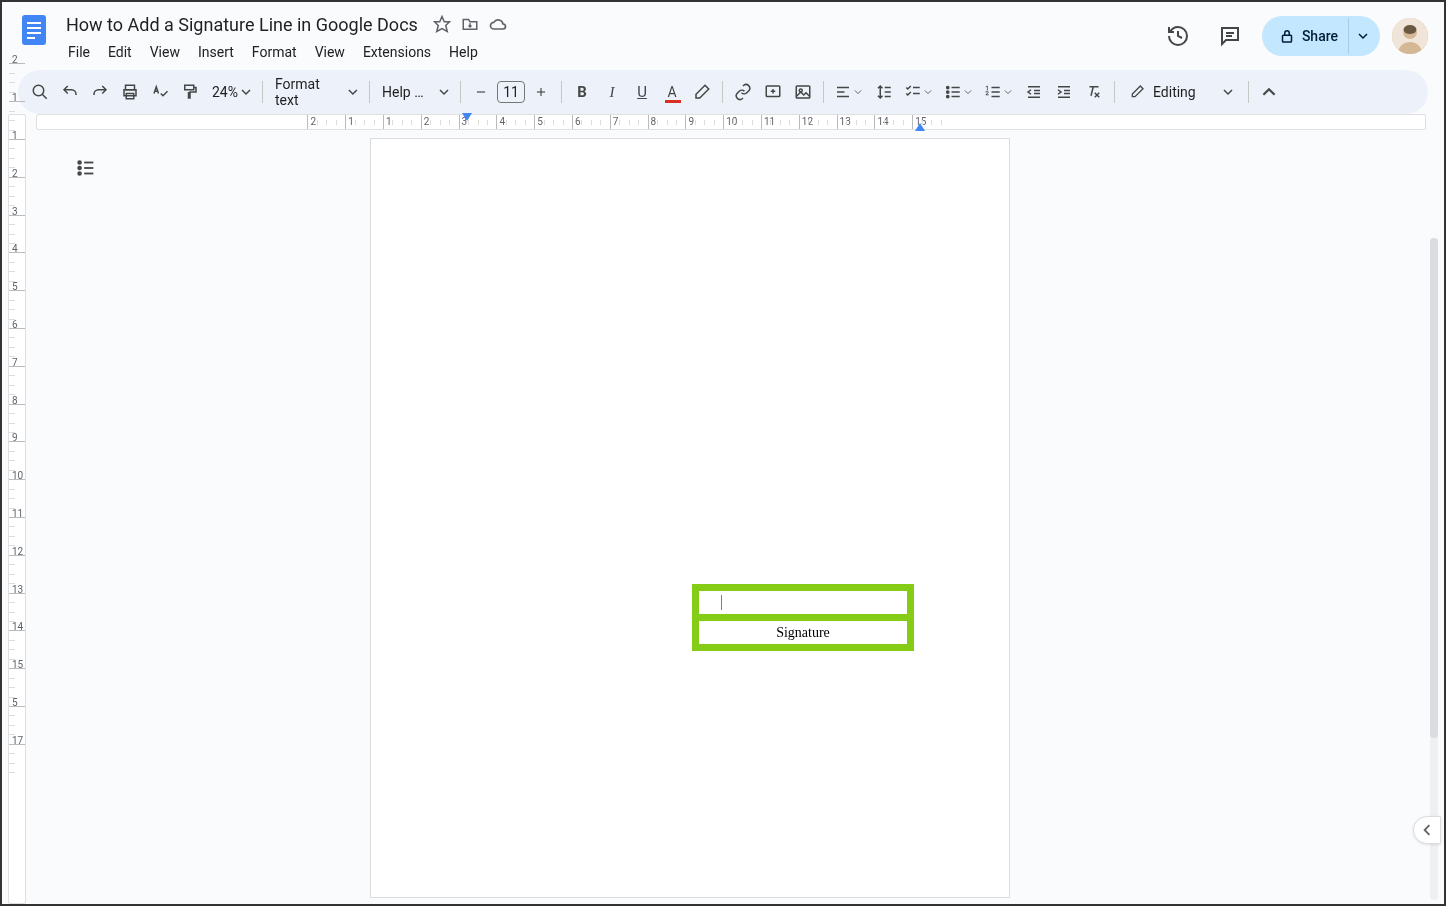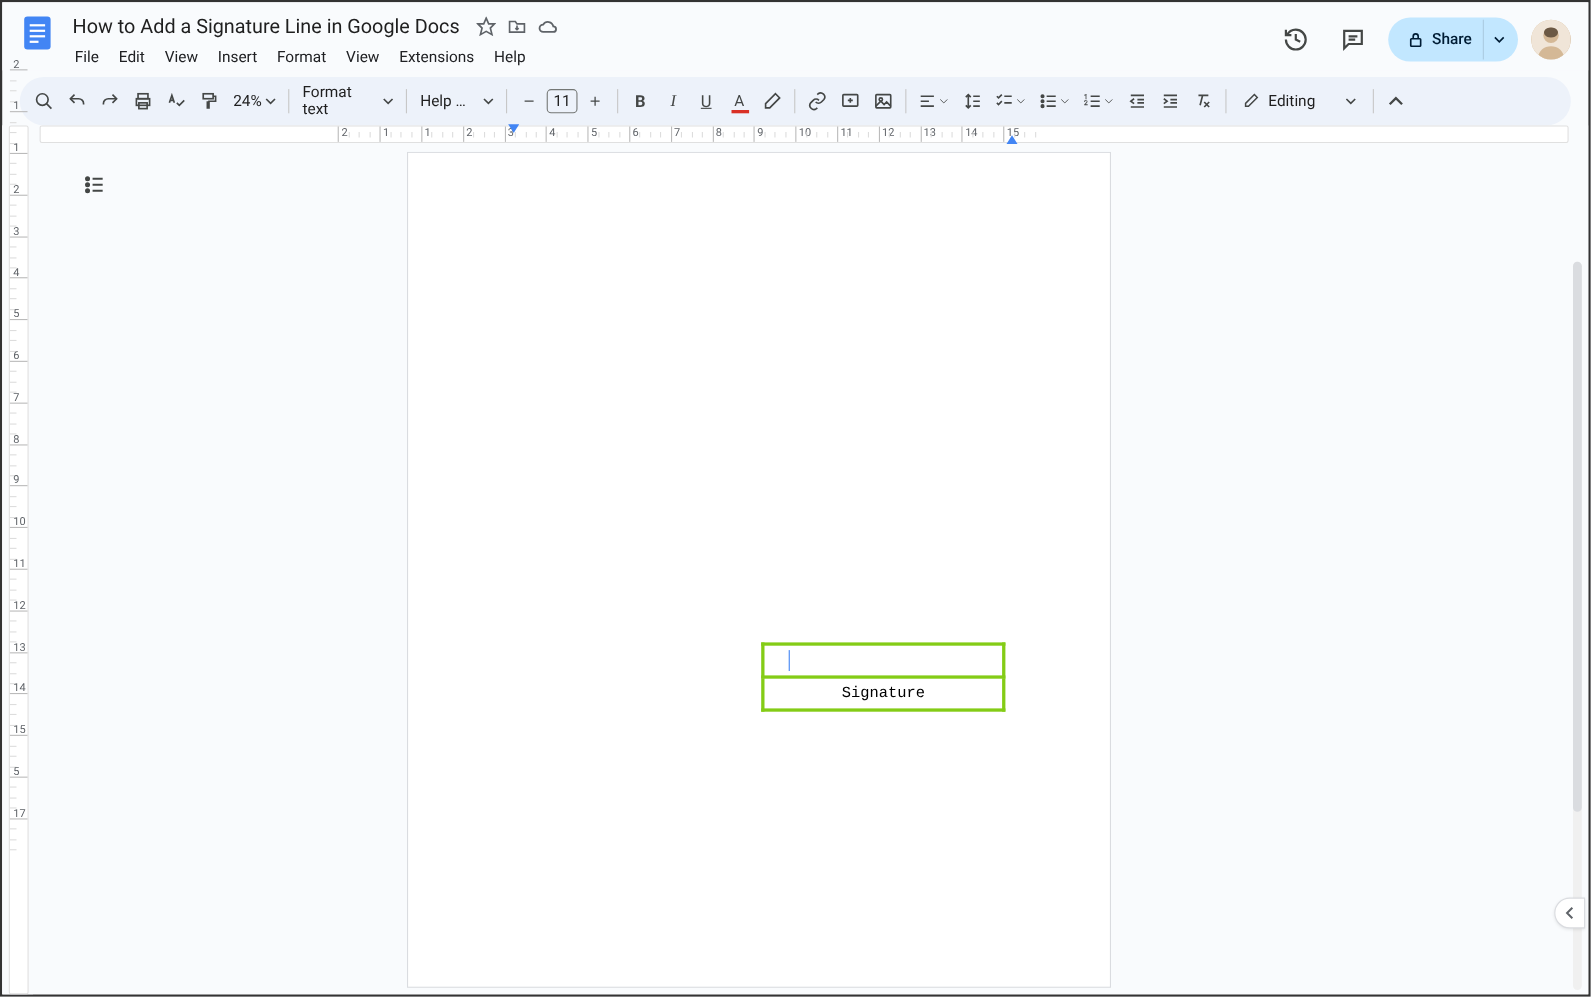--- a/index.html
+++ b/index.html
@@ -48,21 +48,21 @@
 .page-wrap { position: absolute; top: 24px; left: 0; right: 0; bottom: 0; overflow: auto; }
 .page { width: 640px; min-height: 760px; background: #fff; border: 1px solid #dadce0; margin-left: 340px; position: relative; }
 
 .outline-btn { position: absolute; top: 36px; left: 38px; width: 36px; height: 36px; display: flex; align-items: center; justify-content: center; cursor: pointer; color: #444746; border-radius: 50%; }
 
 .annotation { position: absolute; color: #2875c7; top: 240px; left: 112px; }
 .annotation-text { font-family: "Comic Sans MS", "Segoe Script", cursive; font-size: 40px; font-weight: 500; color: #2875c7; letter-spacing: 1px; }
 .arrow { position: absolute; top: 60px; left: 220px; }
 
 .sig-table { position: absolute; top: 445px; left: 321px; width: 222px; border-collapse: collapse; }
-.sig-table td { border: 3px solid #84cc16; height: 30px; text-align: center; font-family: Liberation Mono, monospace; font-size: 14px; position: relative; }
+.sig-table td { border: 7px solid #84cc16; height: 30px; text-align: center; font-family: Liberation Serif, serif; font-size: 14px; position: relative; }
 .cursor-line { position: absolute; left: 22px; top: 4px; bottom: 4px; width: 1px; background: #4285f4; }
 
 .scrollbar-v { position: absolute; right: 6px; top: 4px; bottom: 4px; width: 8px; background: #f0f0f0; border-radius: 4px; margin-top: 120px;}
 .scrollbar-v .thumb { position: absolute; top: 0; left: 0; right: 0; height: 500px; background: #dadce0; border-radius: 4px; }
 
 .side-chevron { position: absolute; right: 3px; bottom: 60px; width: 28px; height: 28px; background: #fff; border: 1px solid #dadce0; border-radius: 50% 0 0 50%; display: flex; align-items: center; justify-content: center; cursor: pointer; color: #5f6368; box-shadow: 0 1px 3px rgba(0,0,0,0.1); }
 
 svg { display: block; }
 </style>
 </head>

